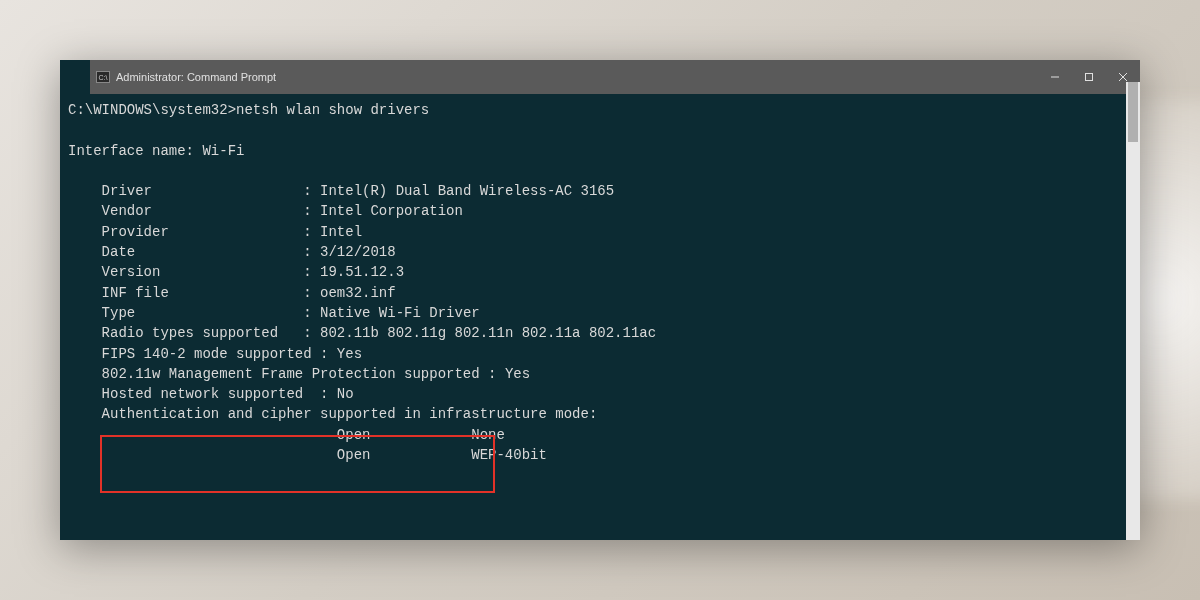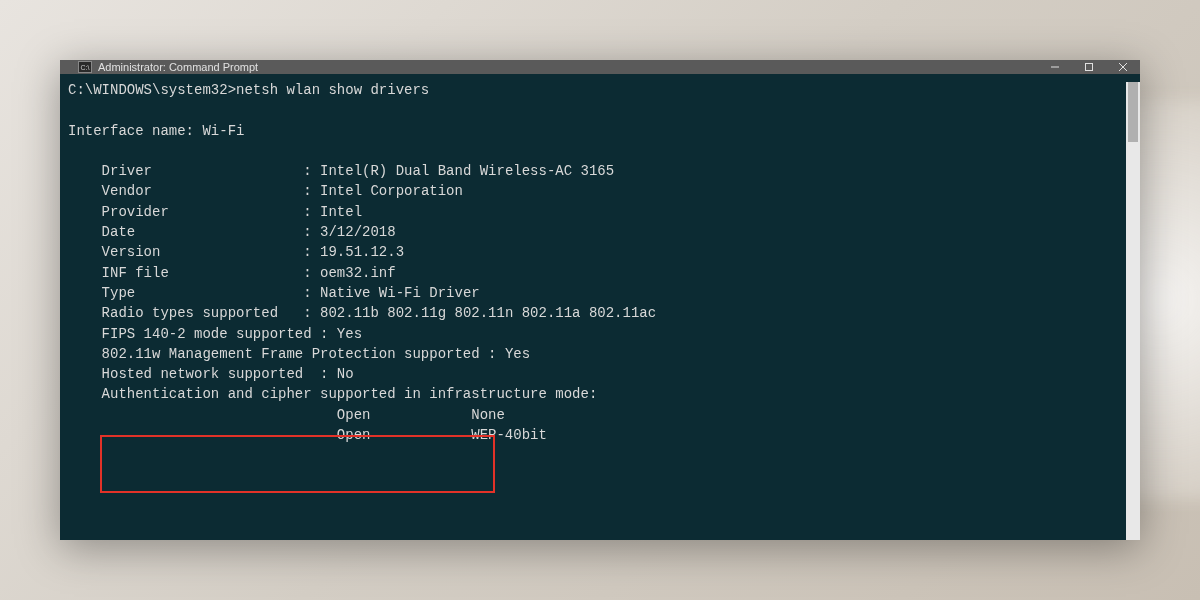--- a/index.html
+++ b/index.html
@@ -28,27 +28,28 @@
       width: 1080px;
       height: 480px;
       background: #0c2b33;
       box-shadow: 0 8px 40px rgba(0,0,0,0.35);
       display: flex;
       flex-direction: column;
       position: relative;
       z-index: 2;
     }
     .titlebar {
-      height: 14px;
+      height: 34px;
       background: #5a5a5a;
       display: flex;
       align-items: center;
-      padding-left: 18px;
+      padding-left: 6px;
       color: #e0e0e0;
       font-size: 11px;
+      margin-left: 30px;
     }
     .titlebar-icon {
       width: 14px;
       height: 12px;
       background: #2a2a2a;
       border: 1px solid #888;
       margin-right: 6px;
       display: flex;
       align-items: center;
       justify-content: center;

